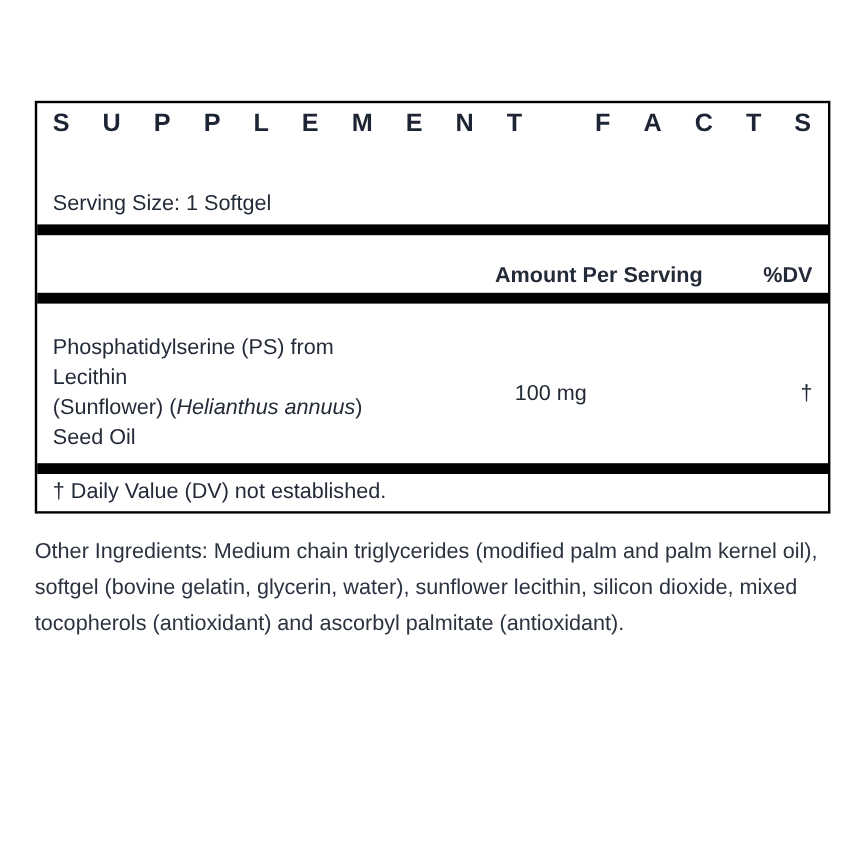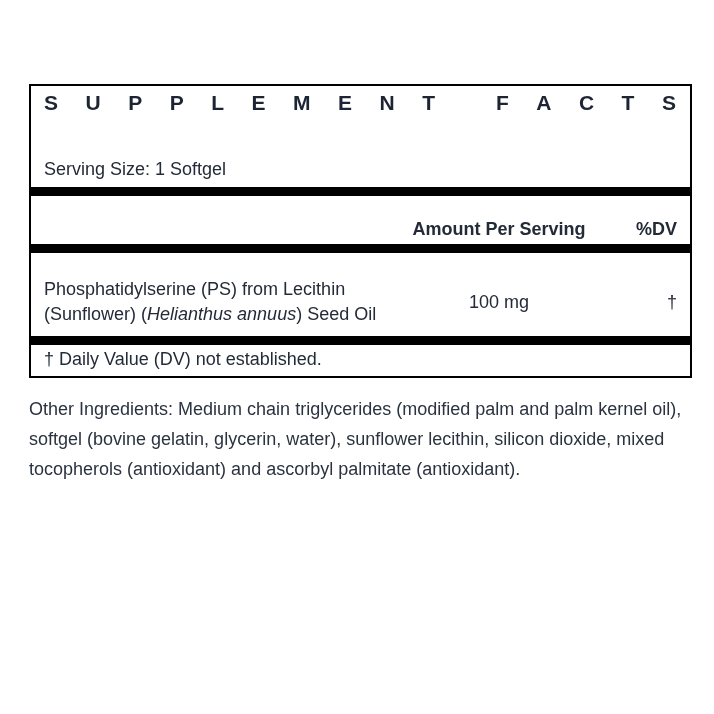--- a/index.html
+++ b/index.html
@@ -39,21 +39,21 @@
   .bar { height: 9px; background: #000000; }
   .grid-row {
     display: grid;
     grid-template-columns: 1fr 228px 64px;
     padding-left: 13px;
     padding-right: 13px;
     font-size: 18px;
     margin-top: 20px;
   }
   .header-row { padding-top: 3px; padding-bottom: 4px; font-weight: bold; line-height: 21px; }
-  .ingredient-row { padding-top: 4px; padding-bottom: 9px; line-height: 25px; align-items: center; }
+  .ingredient-row { padding-top: 4px; padding-bottom: 9px; line-height: 25px; align-items: center; gap: 40px; }
   .col-amount { text-align: center; }
   .col-dv { text-align: right; }
   .name-line { display: block; }
   .footnote-row {
     padding: 4px 13px 6px 13px;
     font-size: 18px;
     line-height: 21px;
   }
 
   

